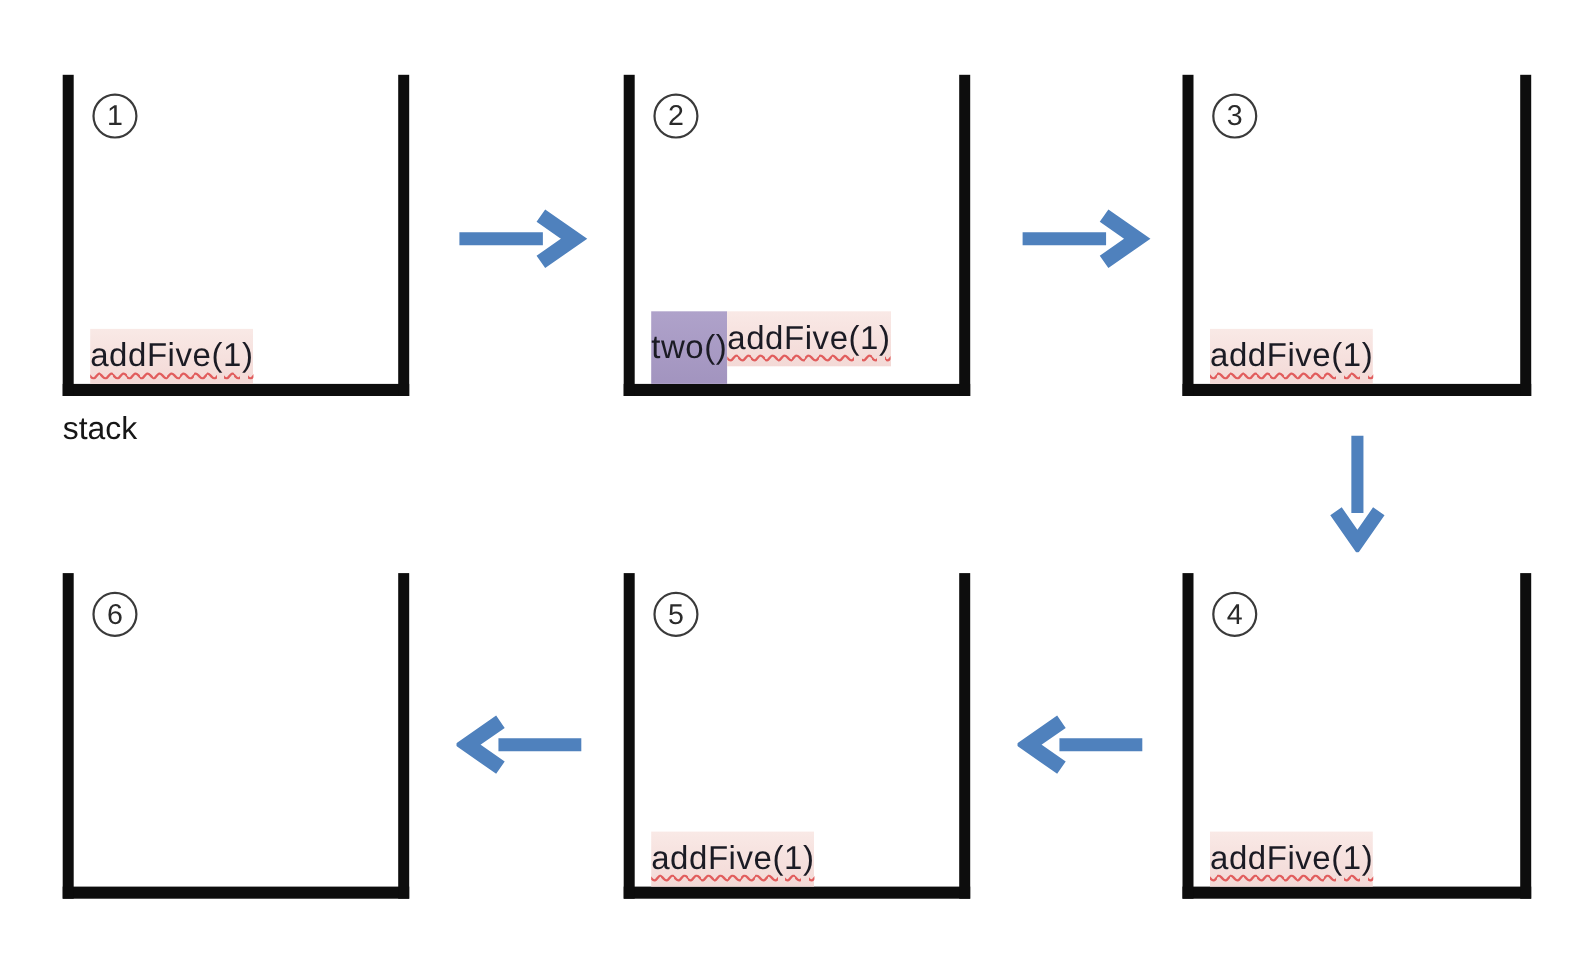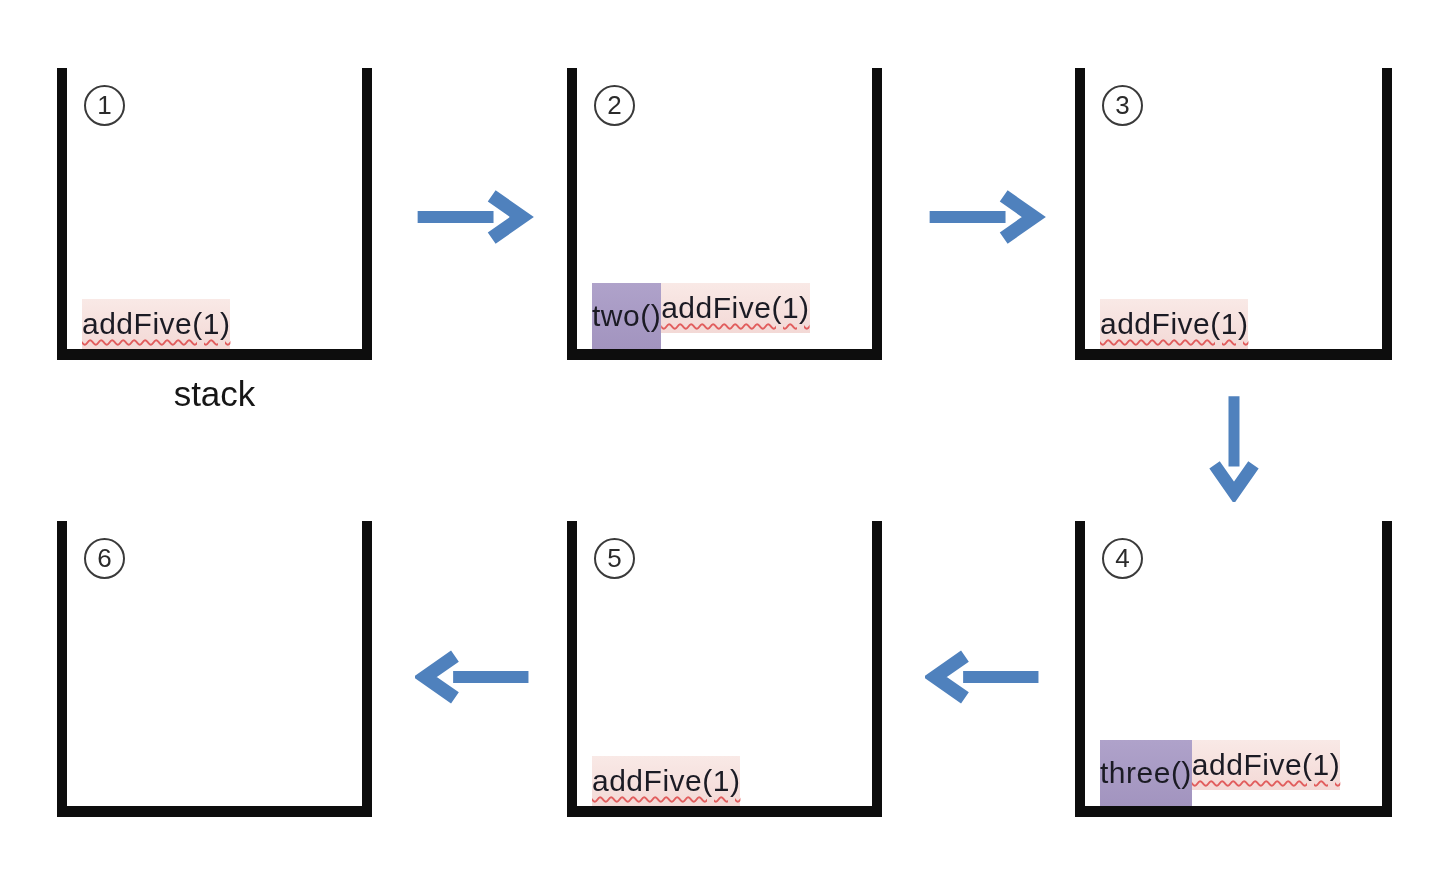--- a/index.html
+++ b/index.html
@@ -37,21 +37,21 @@
   .frame.pink{background:linear-gradient(var(--pink-top),var(--pink-bottom));}
   .frame.purple{height:66px;background:linear-gradient(var(--purple-top),var(--purple-bottom));}
   .squiggle{
     text-decoration:underline;
     text-decoration-style:wavy;
     text-decoration-color:var(--squiggle);
     text-decoration-thickness:1.5px;
     text-underline-offset:5px;
   }
   .caption{
-    position:absolute;text-align:center;font-size:35px;color:#161616;
+    position:absolute;font-size:29px;color:#161616;
   }
   .arrow-box{position:absolute;}
   .arrow-box svg{width:100%;height:100%;display:block;}
   .arrow-shaft{stroke:var(--arrow);stroke-width:13;}
   .arrow-head{stroke:var(--arrow);stroke-width:15;fill:none;stroke-linejoin:miter;}
   .rot90{transform:rotate(90deg);}
   .rot180{transform:rotate(180deg);}
 </style>
 </head>
 <body>
@@ -115,23 +115,20 @@
       <line class="arrow-shaft" x1="5" y1="35" x2="88" y2="35"></line>
       <polyline class="arrow-head" points="86,12 119,35 86,58"></polyline>
     </svg>
   </div>
 
   <div class="stack" style="left:1075px;top:521px;width:317px;height:296px;">
     <div class="badge">
       <span>4</span>
     </div>
     <div class="frames">
-      <div class="frame purple">
-        <span>three()</span>
-      </div>
       <div class="frame pink">
         <span class="squiggle">addFive(1)</span>
       </div>
     </div>
   </div>
 
   <div class="arrow-box rot180" style="left:925px;top:645px;width:118px;height:64px;">
     <svg viewBox="0 0 130 70">
       <line class="arrow-shaft" x1="5" y1="35" x2="88" y2="35"></line>
       <polyline class="arrow-head" points="86,12 119,35 86,58"></polyline>

